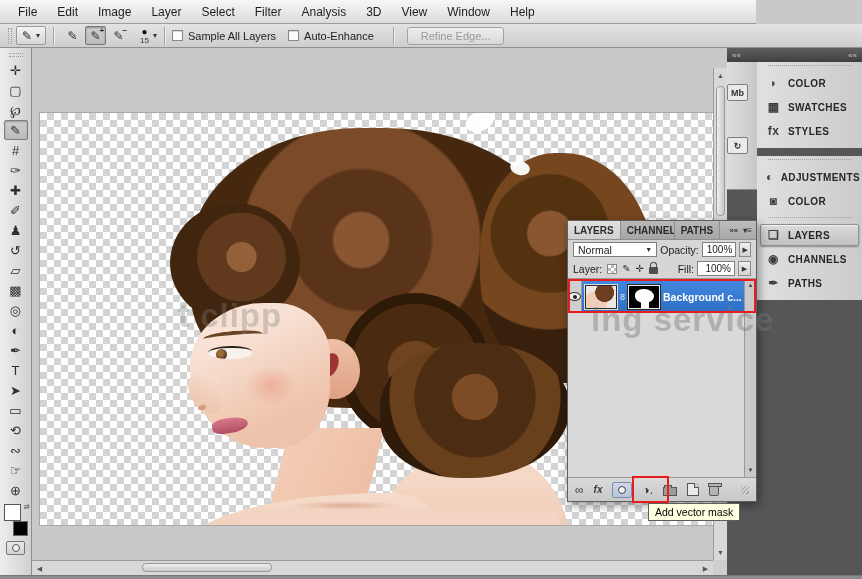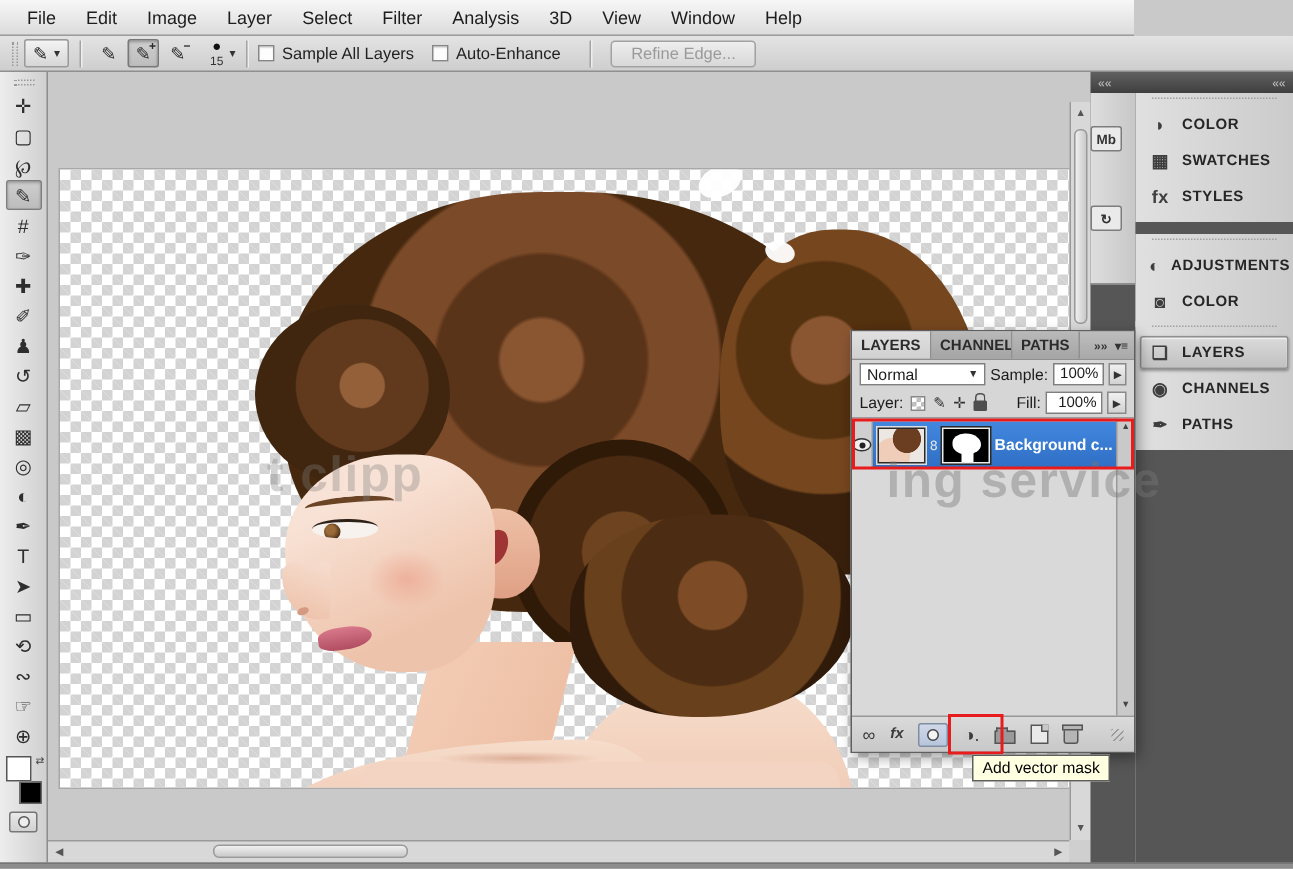--- a/index.html
+++ b/index.html
@@ -445,21 +445,21 @@
         <span class="lp-tabs-right">
           <span>»»</span>
           <span>▾≡</span>
         </span>
       </div>
     <div class="lp-row">
       <span class="lp-select">
         <span>Normal</span>
         <span class="caret">▼</span>
       </span>
-      <span class="lp-label">Sample:</span>
+      <span class="lp-label">Opacity:</span>
       <span class="lp-val">100%</span>
       <span class="lp-spin">▶</span>
     </div>
     <div class="lp-row">
       <span>Layer:</span>
       <span class="lock-icons">
         <span class="lock-checker"></span>
         <span class="lock-glyph">✎</span>
         <span class="lock-glyph">✛</span>
         <span class="padlock"></span>

